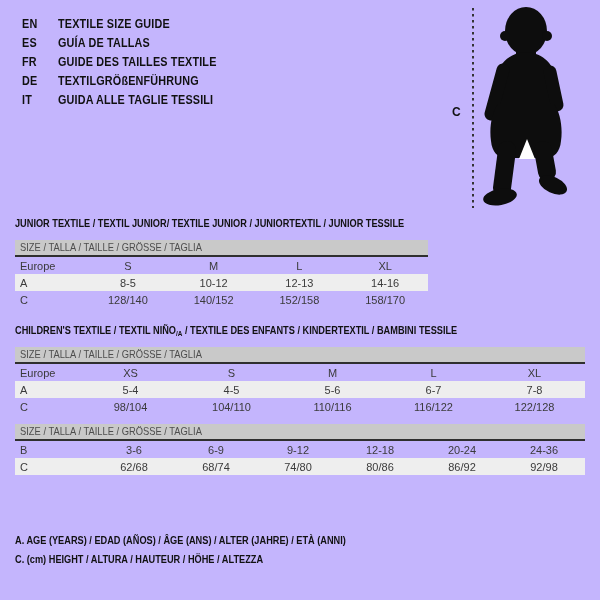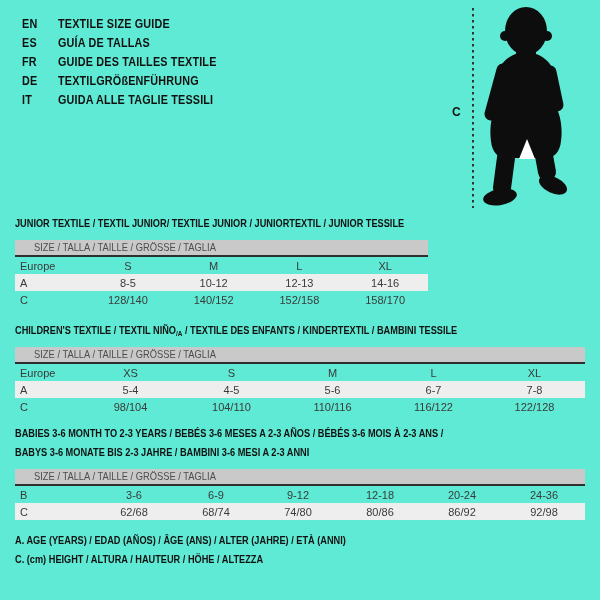--- a/index.html
+++ b/index.html
@@ -1,16 +1,16 @@
 <!DOCTYPE html>
 <html style="--header-bar: #c9c9c9; --bar-text: #4d4d4d; --shaded-row: #eeeeee; --rule: #2f2f2f; --body-text: #3a3a3a; --title-text: #111111; --silhouette: #0d0d0d;"><head>
 <meta charset="utf-8">
 <style>
   html,body{margin:0;padding:0;background:#ffffff;}
-  #page{position:relative;width:600px;height:600px;background:#5eead4;overflow:hidden;
+  #page{position:relative;width:600px;height:600px;background:#c4b5fd;overflow:hidden;
         font-family:"Liberation Sans", sans-serif;color:var(--body-text,#3a3a3a);}
 
   
   .cond{display:inline-block;transform:scaleX(0.8);transform-origin:0 50%;white-space:nowrap;}
   .cond85{display:inline-block;transform:scaleX(0.85);transform-origin:0 50%;white-space:nowrap;}
   .cond9{transform:scaleX(0.9);transform-origin:0 50%;}
 
   
   .lang-list{position:absolute;left:22px;top:15px;}
   .lang-row{display:flex;line-height:19px;font-size:12px;font-weight:bold;
@@ -27,21 +27,21 @@
   .sec1{top:216px;width:413px;}
   .sec2{top:323px;width:570px;}
   .sec3{top:424px;width:570px;}
   .tbl-title{font-size:11.5px;font-weight:bold;color:var(--title-text,#111);line-height:14px;}
   .sec1 .tbl-title{margin-bottom:10px;}
   .sec2 .tbl-title{margin-bottom:6px;}
   .sec3 .tbl-title{line-height:19px;margin-bottom:7px;}
   .sub-sm{font-size:8px;vertical-align:-2px;}
 
   .size-bar{height:15px;line-height:15px;background:var(--header-bar,#c9c9c9);
-            border-bottom:2px solid var(--rule,#2f2f2f);padding-left:19px;
+            border-bottom:2px solid var(--rule,#2f2f2f);padding-left:5px;
             font-size:11px;color:var(--bar-text,#4d4d4d);}
   table{border-collapse:collapse;table-layout:fixed;width:100%;}
   tr{height:17px;margin-left:32px;}
   td{padding:0;font-size:11px;color:var(--body-text,#3a3a3a);text-align:center;
      overflow:hidden;white-space:nowrap;}
   td.lbl{text-align:left;padding-left:5px;}
   tr.shaded{background:var(--shaded-row,#eeeeee);}
 
   
   .notes{position:absolute;left:15px;top:531px;}
@@ -177,24 +177,20 @@
         <td>104/110</td>
         <td>110/116</td>
         <td>116/122</td>
         <td>122/128</td>
       </tr>
     </tbody>
       </table>
   </div>
 
   <div class="section sec3">
-    <div class="tbl-title">
-      <div><span class="cond">BABIES 3-6 MONTH TO 2-3 YEARS / BEBÉS 3-6 MESES A 2-3 AÑOS / BÉBÉS 3-6 MOIS À 2-3 ANS /</span></div>
-      <div><span class="cond">BABYS 3-6 MONATE BIS 2-3 JAHRE / BAMBINI 3-6 MESI A 2-3 ANNI</span></div>
-    </div>
     <div class="size-bar">
       <span class="cond85">SIZE / TALLA / TAILLE / GRÖSSE / TAGLIA</span>
     </div>
     <table>
       <colgroup>
           <col style="width:78px">
           <col>
           <col>
           <col>
           <col>

